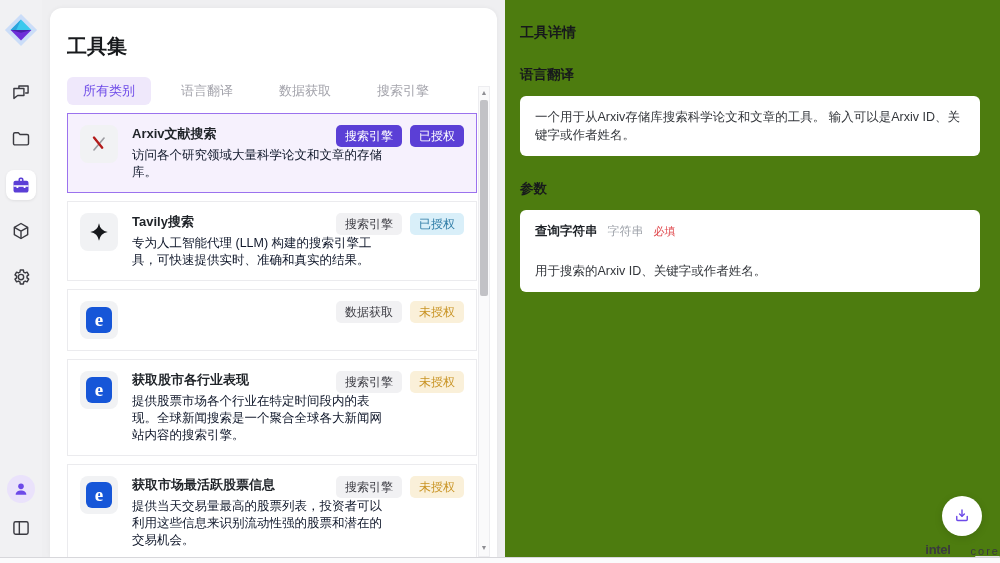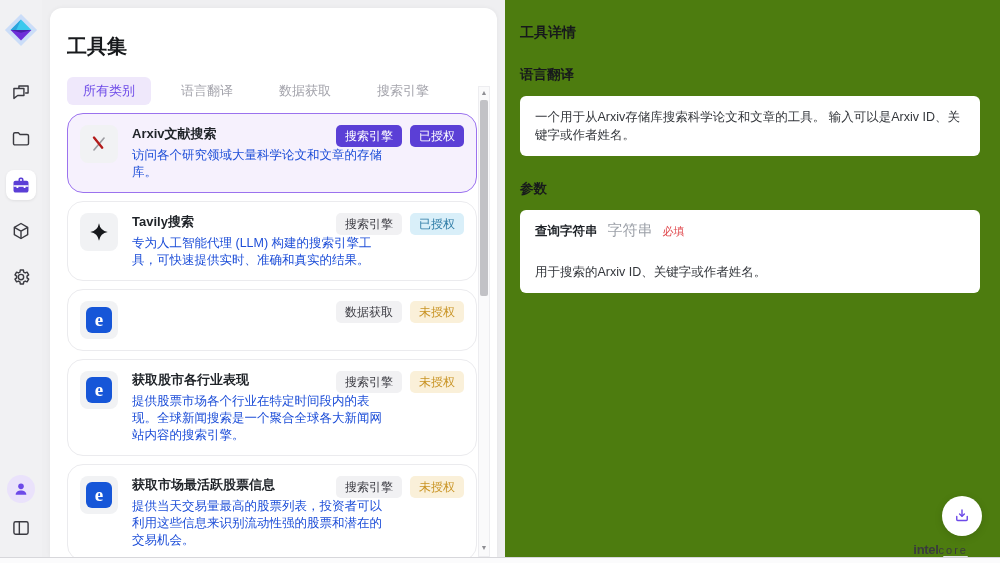--- a/index.html
+++ b/index.html
@@ -23,56 +23,56 @@
 
   
   .main-sheet { position:absolute; left:50px; top:8px; width:447px; height:549px; background:#fff; border-radius:12px 12px 0 0; box-shadow:0 0 5px rgba(0,0,0,.05); overflow:hidden; }
   .sheet-inner { padding:25px 0 0 17px; }
   .panel-title { font-size:20px; font-weight:bold; color:#17191C; }
   .tabs { display:flex; align-items:center; gap:14px; margin-top:17px; }
   .tab { font-size:13px; color:#A3A3AB; padding:5px 16px; border-radius:6px; cursor:pointer; white-space:nowrap; }
   .tab.active { background:#EFE8FB; color:#6D4AE8; }
 
   .cards { margin-top:8px; width:410px; display:flex; flex-direction:column; gap:8px; }
-  .card { position:relative; background:#fff; border:1px solid #EBEBEE; border-radius:16px; padding:11px 12px; display:flex; cursor:pointer; }
+  .card { position:relative; background:#fff; border:1px solid #EBEBEE; border-radius:0; padding:11px 12px; display:flex; cursor:pointer; }
   .card.selected { background:#F6F1FD; border:1.5px solid #9B72EE; }
   .card-icon { flex:0 0 38px; width:38px; height:38px; border-radius:8px; background:#F1F2F4; display:flex; align-items:center; justify-content:center; margin-right:14px; }
   .card-icon svg { width:22px; height:22px; }
   .elogo { width:26px; height:26px; border-radius:6px; background:#1656D8; color:#fff; display:flex; align-items:center; justify-content:center; font-size:19px; font-weight:bold; font-family:"Liberation Serif","DejaVu Serif",serif; }
   .card-body { width:252px; }
   .card-title { font-size:13px; font-weight:bold; color:#1F2328; line-height:18px; }
-  .card-desc { margin-top:4px; font-size:12.5px; color:#1d4ed8; line-height:17px; }
+  .card-desc { margin-top:4px; font-size:12.5px; color:#0f172a; line-height:17px; }
   .card-badges { position:absolute; right:12px; top:11px; display:flex; gap:8px; }
   .badge { display:inline-block; padding:3px 9px; border-radius:5px; font-size:12px; line-height:16px; white-space:nowrap; }
   .badge.solid  { background:#5B3FD6; color:#FFFFFF; }
   .badge.gray   { background:#F1F1F3; color:#3F3F46; }
   .badge.blue   { background:#D9EFF9; color:#2E7CA6; }
   .badge.yellow { background:#FAF0D9; color:#C99425; }
 
   
   .scrollbar { position:absolute; top:78px; right:7px; bottom:0; width:12px; background:#FAFAFB; border:1px solid #EDEDF0; }
   .sb-arrow { position:absolute; left:0; width:10px; height:12px; color:#8E8E93; font-size:7px; text-align:center; line-height:12px; cursor:pointer; }
   .sb-up { top:0; } .sb-down { bottom:2px; }
   .sb-thumb { position:absolute; left:1px; top:13px; width:8px; height:196px; background:#C2C2C6; border-radius:2px; cursor:pointer; }
 
   
   .details { position:absolute; left:505px; top:0; width:495px; height:557px; background:#4d7c0f; padding:24px 20px 0 15px; }
   .details-title { font-size:14px; font-weight:bold; color:#17191C; }
   .section-head { font-size:13.5px; font-weight:bold; color:#17191C; margin-top:24px; }
   .white-box { margin-top:12px; background:#fff; border-radius:6px; padding:12px 15px; font-size:12.5px; color:#33363B; line-height:18px; }
   .param-head { display:flex; align-items:baseline; gap:10px; }
   .param-name { font-size:12.5px; font-weight:bold; color:#1F2328; }
-  .param-type { font-size:15px; color:#9CA0A8;font-family:Liberation Mono, monospace; }
+  .param-type { font-size:12px; color:#9CA0A8; }
   .param-required { font-size:11px; color:#E0474C; }
   .param-desc { margin-top:22px; font-size:12.5px; color:#33363B; }
 
   
   .fab { position:absolute; right:18px; bottom:27px; width:40px; height:40px; border-radius:50%; background:#fff; box-shadow:0 2px 8px rgba(0,0,0,.12); display:flex; align-items:center; justify-content:center; cursor:pointer; }
   .fab svg { width:18px; height:18px; }
-  .brand { position:absolute; right:32px; bottom:6px; display:flex; align-items:center; gap:0; color:#3A3A3E; }
+  .brand { position:absolute; right:0; bottom:6px; display:flex; align-items:flex-end; gap:20px; color:#3A3A3E; }
   .brand-intel { font-size:13px; font-weight:bold; letter-spacing:-.3px; }
   .brand-core { font-size:11px; letter-spacing:2px; font-weight:normal; }
   .brand-ultra { position:absolute; right:0; bottom:-6px; font-size:4.5px; background:#E3E3E6; color:#fff; padding:1px 4px; border-radius:1px; letter-spacing:.5px; }
 </style>
 </head>
 <body>
 
 <div class="sidebar">
   <div class="logo">
     <svg viewBox="0 0 36 36" width="34" height="34">

